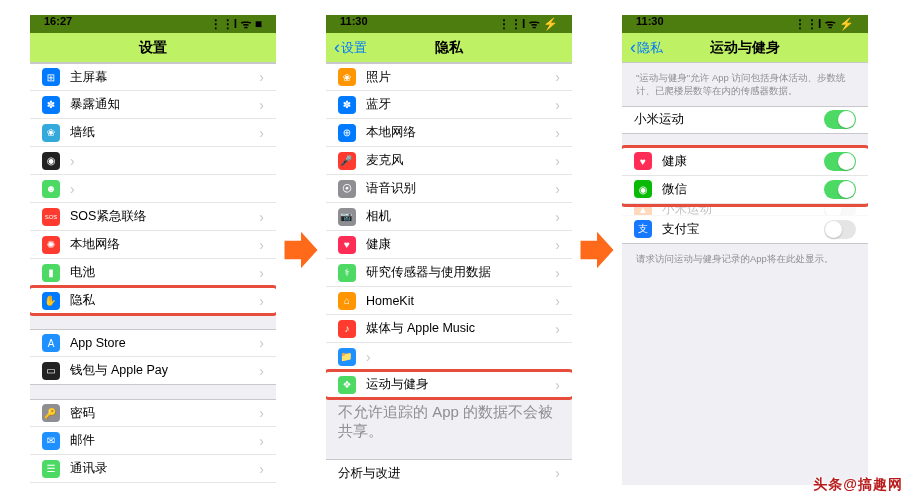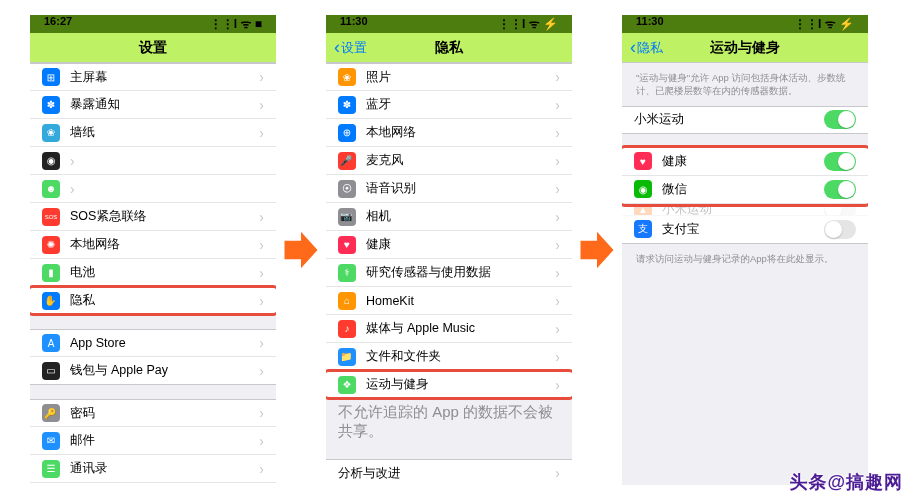--- a/index.html
+++ b/index.html
@@ -22,21 +22,21 @@
 .toggle{width:32px;height:19px;border-radius:10px;position:relative}
 .toggle.on{background:#4cd964}
 .toggle.off{background:#e5e5e5}
 .toggle::after{content:"";position:absolute;width:17px;height:17px;background:#fff;border-radius:50%;top:1px;box-shadow:0 1px 2px rgba(0,0,0,.2)}
 .toggle.on::after{right:1px}
 .toggle.off::after{left:1px}
 .desc{font-size:9.5px;color:#8e8e93;padding:8px 14px;line-height:1.4}
 .hl{position:absolute;border:3px solid #e74c3c;border-radius:7px;pointer-events:none;z-index:10}
 .arrow{width:50px;height:470px;display:flex;align-items:center;justify-content:center;margin-top:15px}
 .arrow svg{width:38px;height:44px}
-.watermark{position:absolute;right:12px;bottom:6px;font-size:18px;font-weight:700;color:#4c1d95;text-shadow:0 0 3px #fff,0 0 3px #fff,0 0 3px #fff;letter-spacing:1px;z-index:50}
+.watermark{position:absolute;right:12px;bottom:6px;font-size:14px;font-weight:700;color:#b91c1c;text-shadow:0 0 3px #fff,0 0 3px #fff,0 0 3px #fff;letter-spacing:1px;z-index:50}
 .subnote{font-size:15px;color:#8e8e93;padding:4px 12px}
 </style>
 </head>
 <body>
 
 <div class="phone" style="margin-left:30px">
   <div class="statusbar">
     <span>16:27</span>
     <span class="sig">⋮⋮l ᯤ ■</span>
   </div>
@@ -185,21 +185,20 @@
         <span class="label">HomeKit</span>
         <span class="chevr">›</span>
       </div>
       <div class="row">
         <div class="icon" style="background: rgb(255, 59, 48);">♪</div>
         <span class="label">媒体与 Apple Music</span>
         <span class="chevr">›</span>
       </div>
       <div class="row">
         <div class="icon" style="background: rgb(30, 144, 255);">📁</div>
-        <span class="label">文件和文件夹</span>
         <span class="chevr">›</span>
       </div>
       <div class="row" style="position: relative;">
         <div class="icon" style="background: rgb(76, 217, 100);">❖</div>
         <span class="label">运动与健身</span>
         <span class="chevr">›</span>
         <div class="hl" style="inset: -2px -4px;"></div>
       </div>
     </div>
   <div class="subnote">不允许追踪的 App 的数据不会被共享。</div>

